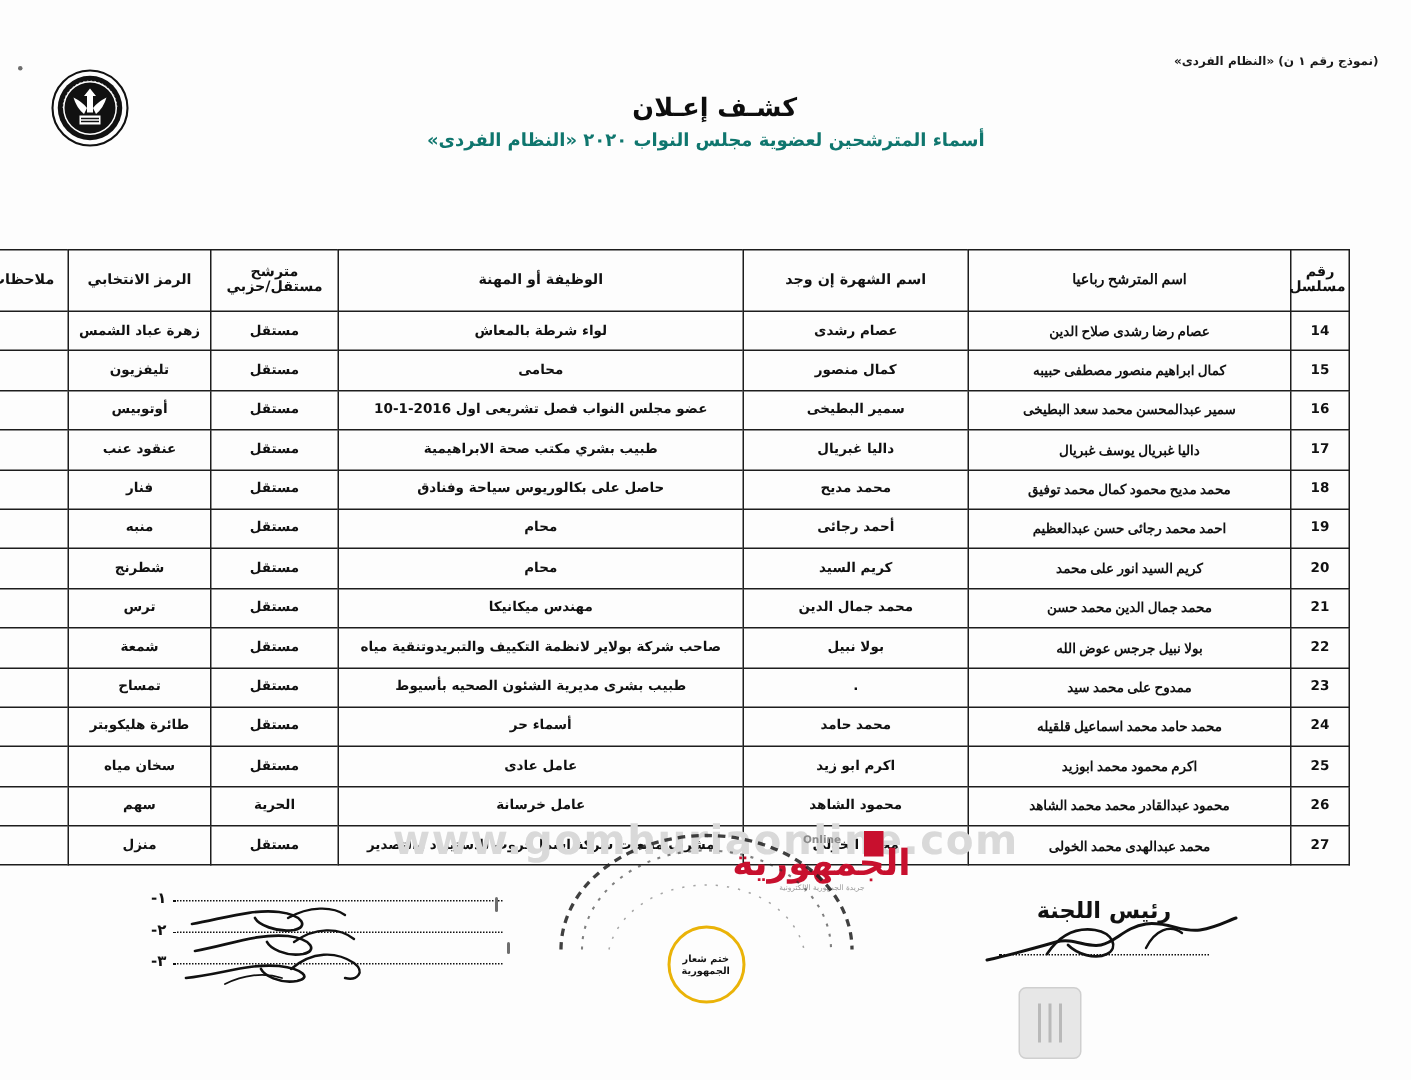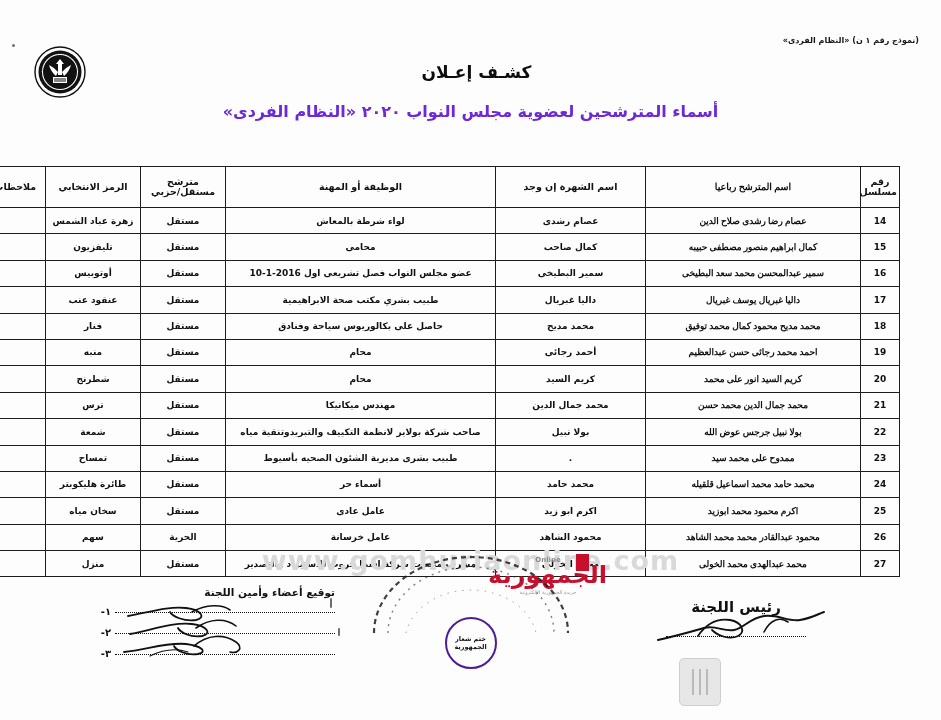--- a/index.html
+++ b/index.html
@@ -53,24 +53,24 @@
     text-align: center;
   }
   .title-main {
     font-size: 17px;
     font-weight: bold;
     letter-spacing: 2px;
     color: #0d0d0d;
     padding-left: 12px;
   }
   .title-sub {
-    margin-top: 20px;
-    font-size: 16px;
-    font-weight: bold;
-    color: #6d28d9;
+    margin-top: 4px;
+    font-size: 12px;
+    font-weight: bold;
+    color: #0f766e;
   }
   .title-third {
     margin-top: 13px;
     font-size: 13px;
     font-weight: bold;
     color: #0d0d0d;
   }
 
   
   .table-wrap {
@@ -189,21 +189,21 @@
     top: 617px;
     left: 0; right: 0;
     margin: 0 auto;
     width: 74px;
     height: 48px;
     text-align: center;
   }
   .stamp-circle {
     width: 48px;
     height: 48px;
-    border: 2px solid #4c1d95;
+    border: 2px solid #eab308;
     border-radius: 50%;
     margin: 0 auto;
     display: flex;
     align-items: center;
     justify-content: center;
     flex-direction: column;
     font-size: 6.5px;
     font-weight: bold;
     line-height: 1.25;
   }
@@ -348,21 +348,21 @@
             <td class="c-name">عصام رضا رشدى صلاح الدين</td>
             <td class="c-alias">عصام رشدى</td>
             <td class="c-job">لواء شرطة بالمعاش</td>
             <td class="c-party">مستقل</td>
             <td class="c-symbol">زهرة عباد الشمس</td>
             <td class="c-notes"></td>
           </tr>
           <tr>
             <td class="c-seq">15</td>
             <td class="c-name">كمال ابراهيم منصور مصطفى حبيبه</td>
-            <td class="c-alias">كمال صاحب</td>
+            <td class="c-alias">كمال منصور</td>
             <td class="c-job">محامى</td>
             <td class="c-party">مستقل</td>
             <td class="c-symbol">تليفزيون</td>
             <td class="c-notes"></td>
           </tr>
           <tr>
             <td class="c-seq">16</td>
             <td class="c-name">سمير عبدالمحسن محمد سعد البطيخى</td>
             <td class="c-alias">سمير البطيخى</td>
             <td class="c-job">عضو مجلس النواب فصل تشريعى اول 2016-1-10</td>
@@ -503,21 +503,20 @@
   </div>
   <div class="scribble-left">
     <svg viewBox="0 0 190 46" xmlns="http://www.w3.org/2000/svg">
       <path d="M12 34 C30 30 44 26 58 22 C70 19 78 26 88 24 C98 22 104 12 118 10 C132 8 142 16 154 14 C166 12 172 8 178 6" fill="none" stroke="#111" stroke-width="2" stroke-linecap="round"></path>
       <path d="M52 30 C60 18 70 12 84 14 C96 16 100 26 92 30 C84 34 72 30 66 24" fill="none" stroke="#111" stroke-width="1.8" stroke-linecap="round"></path>
       <path d="M118 26 C124 14 134 10 142 16" fill="none" stroke="#111" stroke-width="1.6" stroke-linecap="round"></path>
     </svg>
   </div>
 
   <div class="sig-right">
-    <div class="sig-label">توقيع أعضاء وأمين اللجنة</div>
     <div class="sig-row">
       <span class="num">١-</span>
       <span class="dots"></span>
     </div>
     <div class="sig-row">
       <span class="num">٢-</span>
       <span class="dots"></span>
     </div>
     <div class="sig-row">
       <span class="num">٣-</span>

